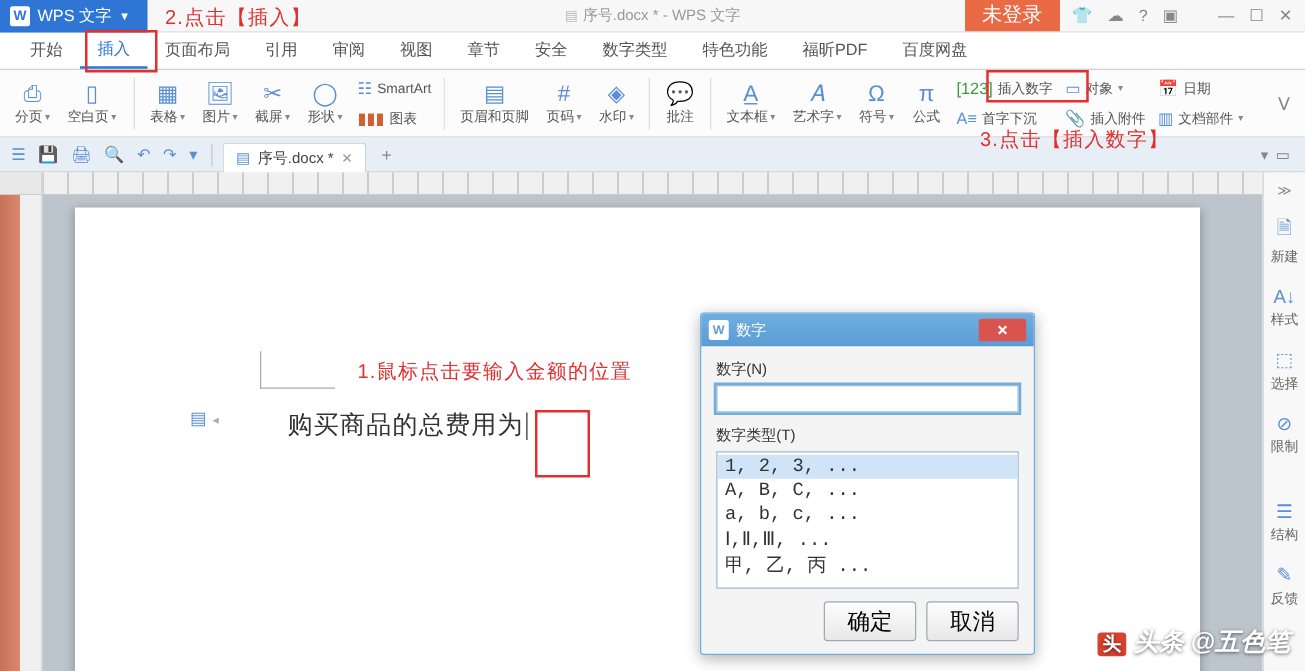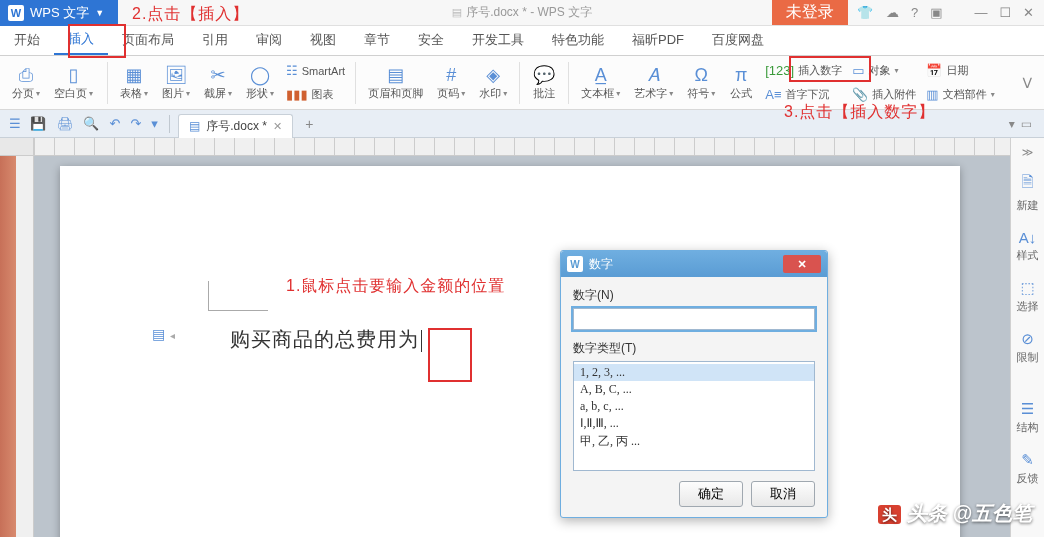--- a/index.html
+++ b/index.html
@@ -12,21 +12,21 @@
 .app-btn .arrow { margin-left:6px; font-size:9px;}
 .doc-title { position:absolute; left:50%; transform:translateX(-50%); color:#999; font-size:12px; display:flex; align-items:center; gap:4px;}
 .doc-title .doc-icon { color:#bbb; font-size:11px;}
 .right-controls { margin-left:auto; display:flex; align-items:center; height:100%;}
 .login-btn { background:#ea6a45; color:#fff; padding:0 14px; height:100%; display:flex; align-items:center; font-size:16px;}
 .win-icons { display:flex; gap:12px; padding:0 10px; color:#888;}
 .win-icons span { font-size:13px;}
 .win-icons .gap { width:8px; display:inline-block;}
 
 
-.menubar { height: 30px; background:#fff; display:flex; align-items:flex-end; border-bottom:1px solid #d0d0d0; }
+.menubar { height: 30px; background:#fff; display:flex; align-items:flex-end; border-bottom:1px solid #d0d0d0; padding-left:10px;}
 .menu-tab { padding:0 14px; height:30px; display:flex; align-items:center; color:#555; font-size:13px; cursor:pointer;}
 .menu-tab.active { color:#2e75d4; border-bottom:2px solid #2e75d4;text-align:center;}
 
 
 .ribbon { height:54px; background:#fcfcfc; border-bottom:1px solid #d8d8d8; display:flex; align-items:center; padding:0 4px; gap:2px; position:relative;}
 .rib-group { display:flex; align-items:center; gap:2px; padding:0 2px;}
 .rib-sep { width:1px; height:42px; background:#e0e0e0; margin:0 4px;}
 .rib-btn-big { display:flex; flex-direction:column; align-items:center; justify-content:center; padding:0 6px; height:48px; color:#555; min-width:36px;}
 .rib-btn-big .ic { font-size:18px; color:#5a8fd6; height:22px; display:flex; align-items:center;}
 .rib-btn-big .lbl { font-size:11px; display:flex; align-items:center; gap:2px;}
@@ -70,24 +70,24 @@
 
 
 .dialog { position:absolute; left:560px; top:250px; width:268px; background:#f4f4f4; border:1px solid #6faee0; border-radius:3px; box-shadow:0 3px 12px rgba(0,0,0,0.3);}
 .dlg-title { background:linear-gradient(#6faee0,#5a9cd4); color:#fff; height:26px; display:flex; align-items:center; padding:0 6px; font-size:12px; border-radius:3px 3px 0 0;}
 .dlg-title .w-ic { background:#fff; color:#5a9cd4; width:16px; height:16px; font-size:10px; font-weight:bold; display:inline-flex; align-items:center; justify-content:center; border-radius:2px; margin-right:6px;}
 .dlg-close { margin-left:auto; background:#d9534f; color:#fff; border-radius:2px; width:38px; height:18px; display:flex; align-items:center; justify-content:center; font-size:11px; font-weight:bold;}
 .dlg-body { padding:10px 12px; font-size:12px; color:#333;}
 .dlg-label { margin-bottom:4px;}
 .dlg-input { width:100%; height:22px; border:1px solid #a0b8d0; background:#fff; padding:0 4px; outline:2px solid #6faee0;}
 .dlg-list { width:100%; height:110px; border:1px solid #a0b8d0; background:#fff; margin-top:4px; overflow-y:scroll; padding:2px 0;}
-.dlg-list-item { padding:1px 6px; font-size:12px; font-family:Liberation Serif, serif;}
+.dlg-list-item { padding:1px 6px; font-size:15px; font-family:Liberation Mono, monospace;}
 .dlg-list-item.sel { background:#d0e4f7;}
 .dlg-btns { display:flex; justify-content:flex-end; gap:8px; padding-top:10px;}
-.dlg-btn { border:1px solid #a0a8b0; background:linear-gradient(#fdfdfd,#e8e8e8); padding:3px 18px; border-radius:3px; font-size:13px;}
+.dlg-btn { border:1px solid #a0a8b0; background:linear-gradient(#fdfdfd,#e8e8e8); padding:3px 18px; border-radius:3px; font-size:18px;}
 
 
 .anno { position:absolute; color:#e03030; font-size:16px; font-weight:500; pointer-events:none; letter-spacing:1px;}
 .anno-box { position:absolute; border:2px solid #e03030; pointer-events:none;}
 
 
 .watermark { position:absolute; right:12px; bottom:10px; font-size:20px; color:#fff; text-shadow:0 1px 3px rgba(0,0,0,0.6); font-style:italic; font-weight:bold;margin-top:13px;}
 .watermark .tt-ic { background:#d84030; color:#fff; font-style:normal; padding:1px 4px; border-radius:3px; margin-right:6px; font-size:15px;}
 </style>
 </head>
@@ -120,21 +120,21 @@
 
 <div class="menubar">
   <div class="menu-tab">开始</div>
   <div class="menu-tab active">插入</div>
   <div class="menu-tab">页面布局</div>
   <div class="menu-tab">引用</div>
   <div class="menu-tab">审阅</div>
   <div class="menu-tab">视图</div>
   <div class="menu-tab">章节</div>
   <div class="menu-tab">安全</div>
-  <div class="menu-tab">开发工具</div>
+  <div class="menu-tab">数字类型</div>
   <div class="menu-tab">特色功能</div>
   <div class="menu-tab">福昕PDF</div>
   <div class="menu-tab">百度网盘</div>
 </div>
 
 <div class="ribbon">
   <div class="rib-group">
     <div class="rib-btn-big">
         <span class="ic">⎙</span>
         <span class="lbl">
@@ -361,20 +361,20 @@
       <div class="dlg-list-item">Ⅰ,Ⅱ,Ⅲ, ...</div>
       <div class="dlg-list-item">甲, 乙, 丙 ...</div>
     </div>
     <div class="dlg-btns">
       <button class="dlg-btn">确定</button>
       <button class="dlg-btn">取消</button>
     </div>
   </div>
 </div>
 
-<div class="anno" style="left:286px; top:276px;">1.鼠标点击要输入金额的位置</div>
+<div class="anno" style="left:286px; top:287px;">1.鼠标点击要输入金额的位置</div>
 <div class="anno" style="left:132px; top:4px;">2.点击【插入】</div>
 <div class="anno" style="left:784px; top:102px;">3.点击【插入数字】</div>
 <div class="anno-box" style="left:68px; top:24px; width:58px; height:34px;"></div>
 <div class="anno-box" style="left:428px; top:328px; width:44px; height:54px;"></div>
 <div class="anno-box" style="left:789px; top:56px; width:82px; height:26px;"></div>
 
 <div class="watermark"><span class="tt-ic">头</span><span>头条 @五色笔</span></div>
 
 </body></html>

